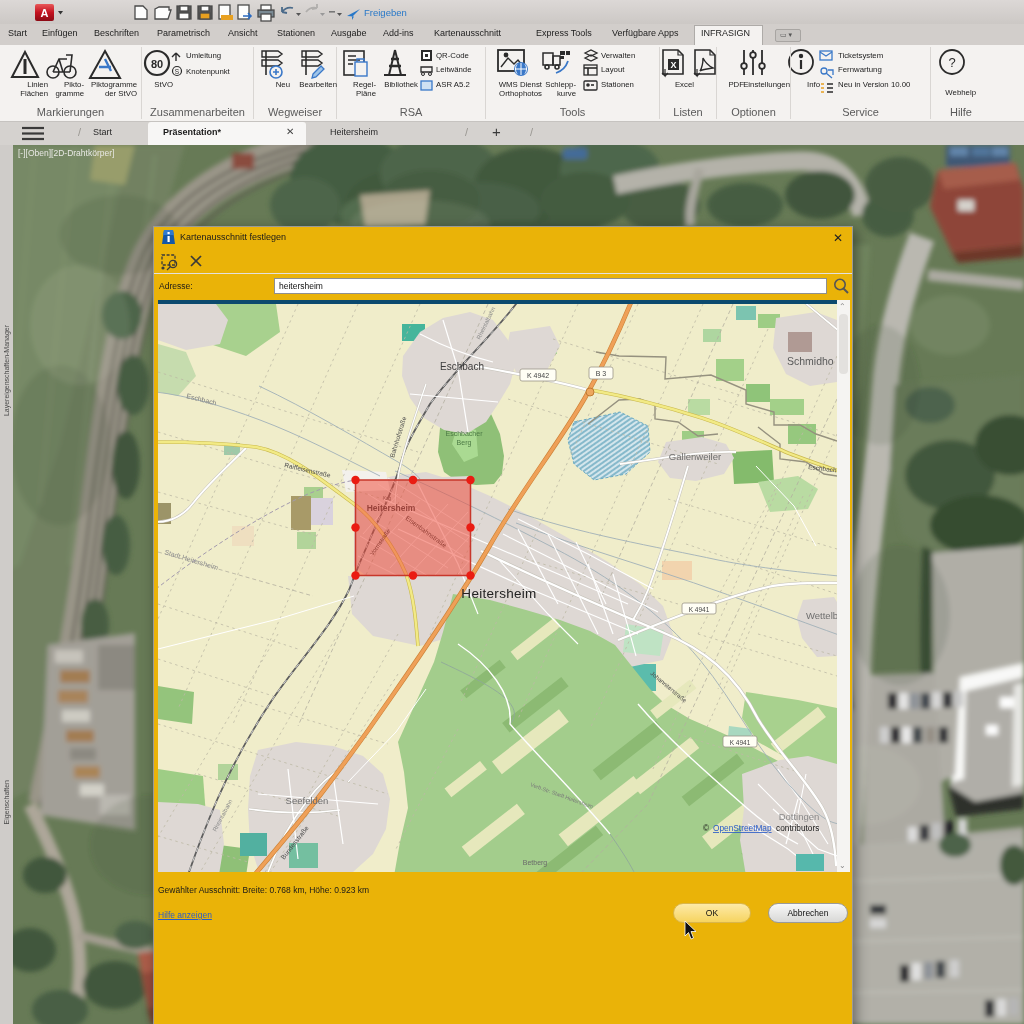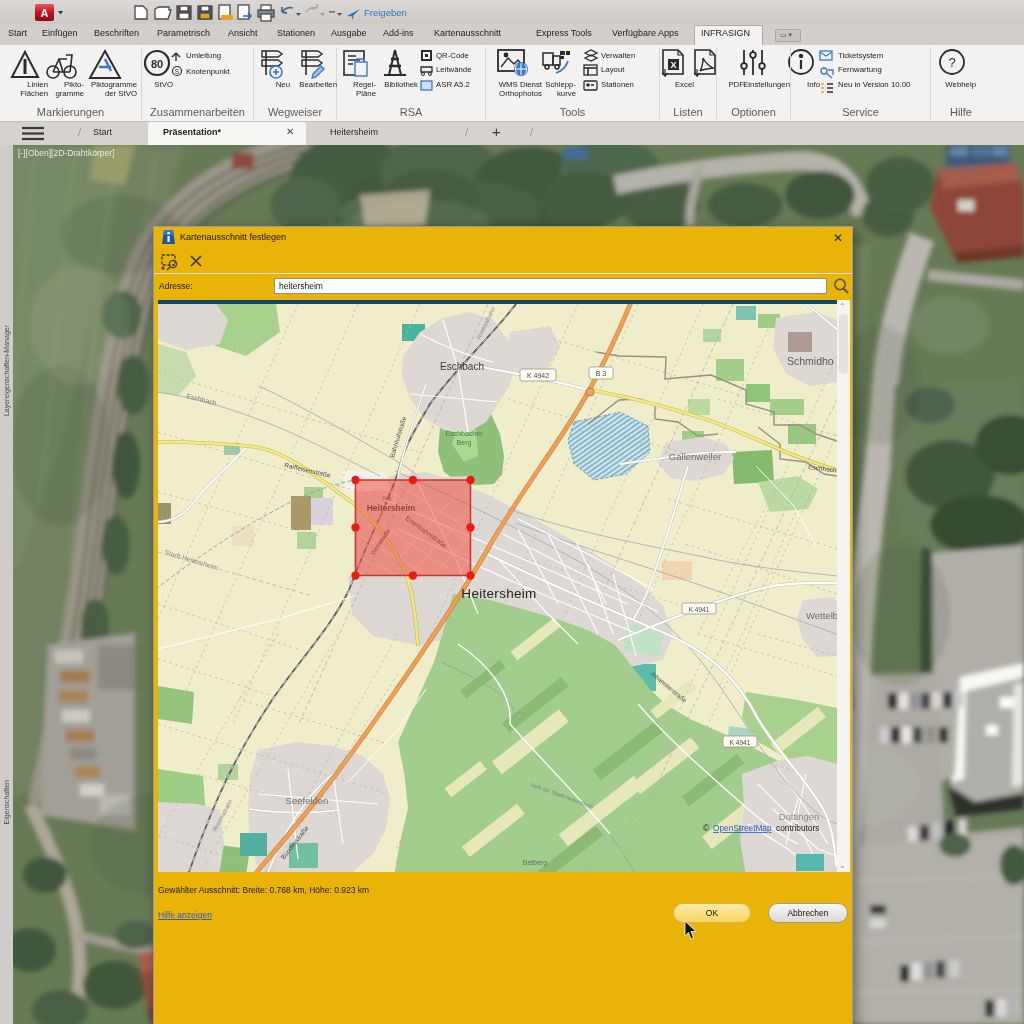--- a/index.html
+++ b/index.html
@@ -497,21 +497,21 @@
     <div class="stxt" style="left:601px;top:6px">Verwalten</div>
     <div class="stxt" style="left:601px;top:20px">Layout</div>
     <div class="stxt" style="left:601px;top:35px">Stationen</div>
     <div class="btxt" style="left:652px;top:36px;width:42px">Excel</div>
     <div class="btxt" style="left:684px;top:36px;width:60px">PDF</div>
     <div class="btxt" style="left:716px;top:36px;width:74px">Einstellungen</div>
     <div class="btxt" style="left:782px;top:36px;width:38px">Info</div>
     <div class="stxt" style="left:838px;top:6px">Ticketsystem</div>
     <div class="stxt" style="left:838px;top:20px">Fernwartung</div>
     <div class="stxt" style="left:838px;top:35px">Neu in Version 10.00</div>
-    <div class="btxt" style="left:928px;top:36px;width:48px">Webhelp</div>
+    <div class="btxt" style="left:928px;top:44px;width:48px">Webhelp</div>
     <div class="glabel" style="left:0px;width:141px">Markierungen</div>
     <div class="glabel" style="left:142px;width:111px">Zusammenarbeiten</div>
     <div class="glabel" style="left:254px;width:82px">Wegweiser</div>
     <div class="glabel" style="left:337px;width:148px">RSA</div>
     <div class="glabel" style="left:486px;width:173px">Tools</div>
     <div class="glabel" style="left:660px;width:56px">Listen</div>
     <div class="glabel" style="left:717px;width:73px">Optionen</div>
     <div class="glabel" style="left:791px;width:139px">Service</div>
     <div class="glabel" style="left:931px;width:60px">Hilfe</div>
   </div>

